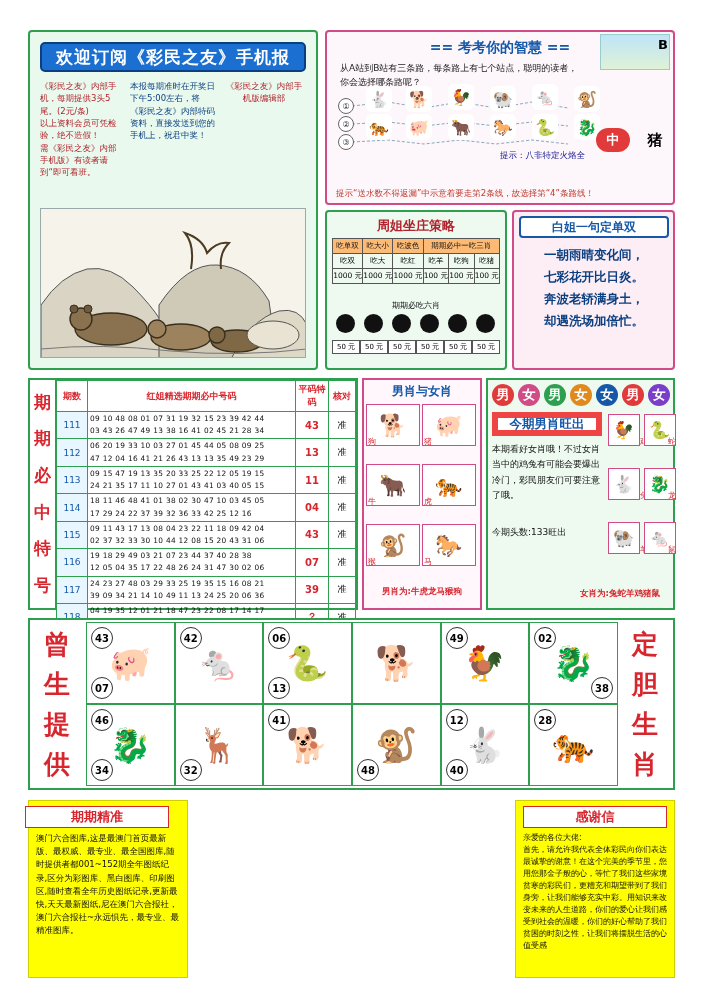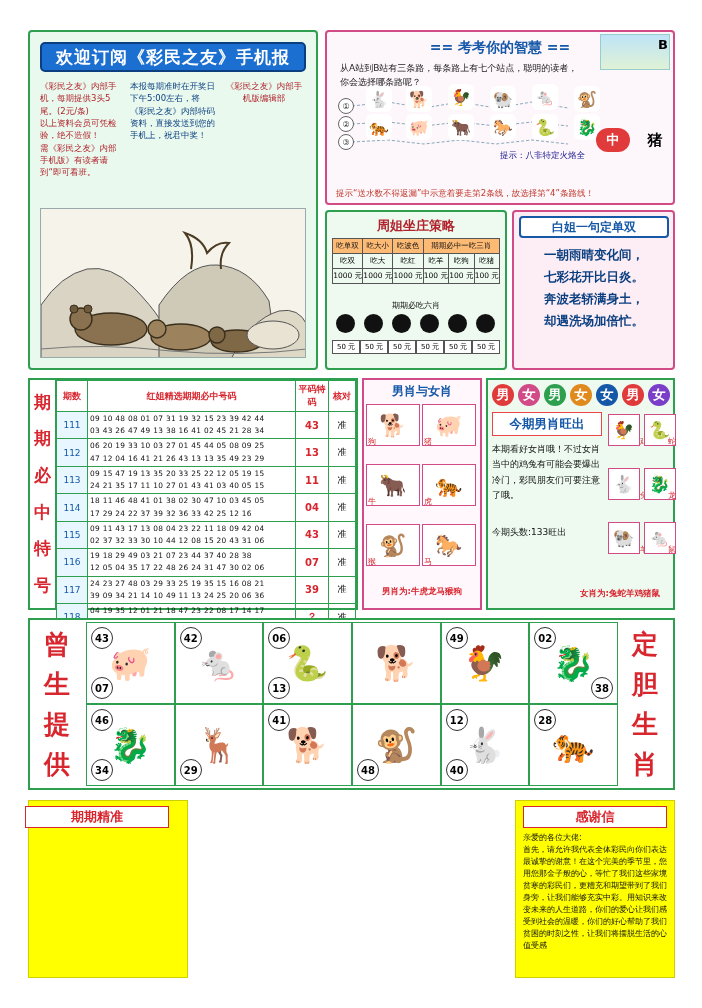--- a/index.html
+++ b/index.html
@@ -62,21 +62,21 @@
   
   #mxnx-panel{left:362px;top:378px;width:120px;height:232px;border:2px solid #d14b86;background:#fff7fb;}
   #mxnx-title{left:364px;top:382px;width:116px;height:18px;color:#1558a8;font-size:12px;font-weight:bold;}
   .mx-cell{position:absolute;width:52px;height:40px;border:1px solid #d14b86;background:#fff;display:flex;align-items:center;justify-content:center;font-size:22px;}
   .mx-tag{position:absolute;font-size:8px;color:#d8262f;}
   #mxnx-foot{left:364px;top:586px;width:116px;text-align:center;font-size:8.5px;color:#d8262f;font-weight:bold;}
 
   
   #nanxiao-panel{left:486px;top:378px;width:189px;height:232px;border:2px solid #2e9e4f;background:#eefaf0;}
   .nn-badge{position:absolute;top:384px;width:22px;height:22px;border-radius:50%;color:#fff;font-size:13px;font-weight:bold;display:flex;align-items:center;justify-content:center;}
-  #jinqi-box{left:492px;top:412px;width:110px;height:24px;border:1px solid #ef4444;background:#fff;color:#1558a8;font-size:12.5px;font-weight:bold;}
+  #jinqi-box{left:492px;top:412px;width:110px;height:24px;border:6px solid #ef4444;background:#fff;color:#1558a8;font-size:12.5px;font-weight:bold;}
   #jinqi-text{left:492px;top:442px;width:112px;font-size:9px;line-height:1.7;color:#111;}
   #jinqi-foot{left:492px;top:526px;width:112px;font-size:9px;color:#111;}
   #nv-foot{left:580px;top:588px;width:94px;font-size:8.5px;color:#d8262f;font-weight:bold;}
   .zo-cell{position:absolute;width:30px;height:30px;border:1px solid #d14b86;background:#fff;display:flex;align-items:center;justify-content:center;font-size:17px;}
   .zo-lab{position:absolute;font-size:8px;color:#d8262f;}
 
   
   #zodiac-block{left:28px;top:618px;width:647px;height:172px;border:2px solid #2e9e4f;background:#fff;}
   #zeng-left{left:34px;top:624px;width:46px;height:160px;color:#d8262f;font-size:26px;font-weight:bold;display:flex;flex-direction:column;align-items:center;justify-content:space-around;}
   #zeng-right{left:622px;top:624px;width:46px;height:160px;color:#d8262f;font-size:26px;font-weight:bold;display:flex;flex-direction:column;align-items:center;justify-content:space-around;}
@@ -382,21 +382,21 @@
       <span class="znum br">38</span>
     </div>
 
     <div class="zcell">
       <span class="znum tl">46</span>
       <span>🐉</span>
       <span class="znum bl">34</span>
     </div>
     <div class="zcell">
       <span>🦌</span>
-      <span class="znum bl">29</span>
+      <span class="znum bl">32</span>
     </div>
     <div class="zcell">
       <span class="znum tl">41</span>
       <span>🐕</span>
     </div>
     <div class="zcell">
       <span>🐒</span>
       <span class="znum bl">48</span>
     </div>
     <div class="zcell">
@@ -406,19 +406,20 @@
     </div>
     <div class="zcell">
       <span class="znum tl">28</span>
       <span>🐅</span>
     </div>
   </div>
 
   <div class="abs" id="center-white"></div>
   <div class="abs" id="qiqi-panel"></div>
   <div class="abs ctr" id="qiqi-title">期期精准</div>
+  <div class="abs" id="qiqi-text">澳门六合图库,这是最澳门首页最新版、最权威、最专业、最全国图库,随时提供者都001~152期全年图纸纪录,区分为彩图库、黑白图库、印刷图区,随时查看全年历史图纸记录,更新最快,天天最新图纸,尼在澳门六合报社，澳门六合报社~永远惧先，最专业、最精准图库。</div>
 
   <div class="abs" id="thanks-panel"></div>
   <div class="abs ctr" id="thanks-title">感谢信</div>
   <div class="abs" id="thanks-text" style="white-space:pre-line;">亲爱的各位大佬:
   首先，请允许我代表全体彩民向你们表达最诚挚的谢意！在这个完美的季节里，您用您那金子般的心，等忙了我们这些家境贫寒的彩民们，更糟充和期望带到了我们身旁，让我们能够充实中彩。用知识来改变未来的人生道路，你们的爱心让我们感受到社会的温暖，你们的好心帮助了我们贫困的时刻之性，让我们将摆脱生活的心值受感</div>
 
 </div>
 
 </body></html>

